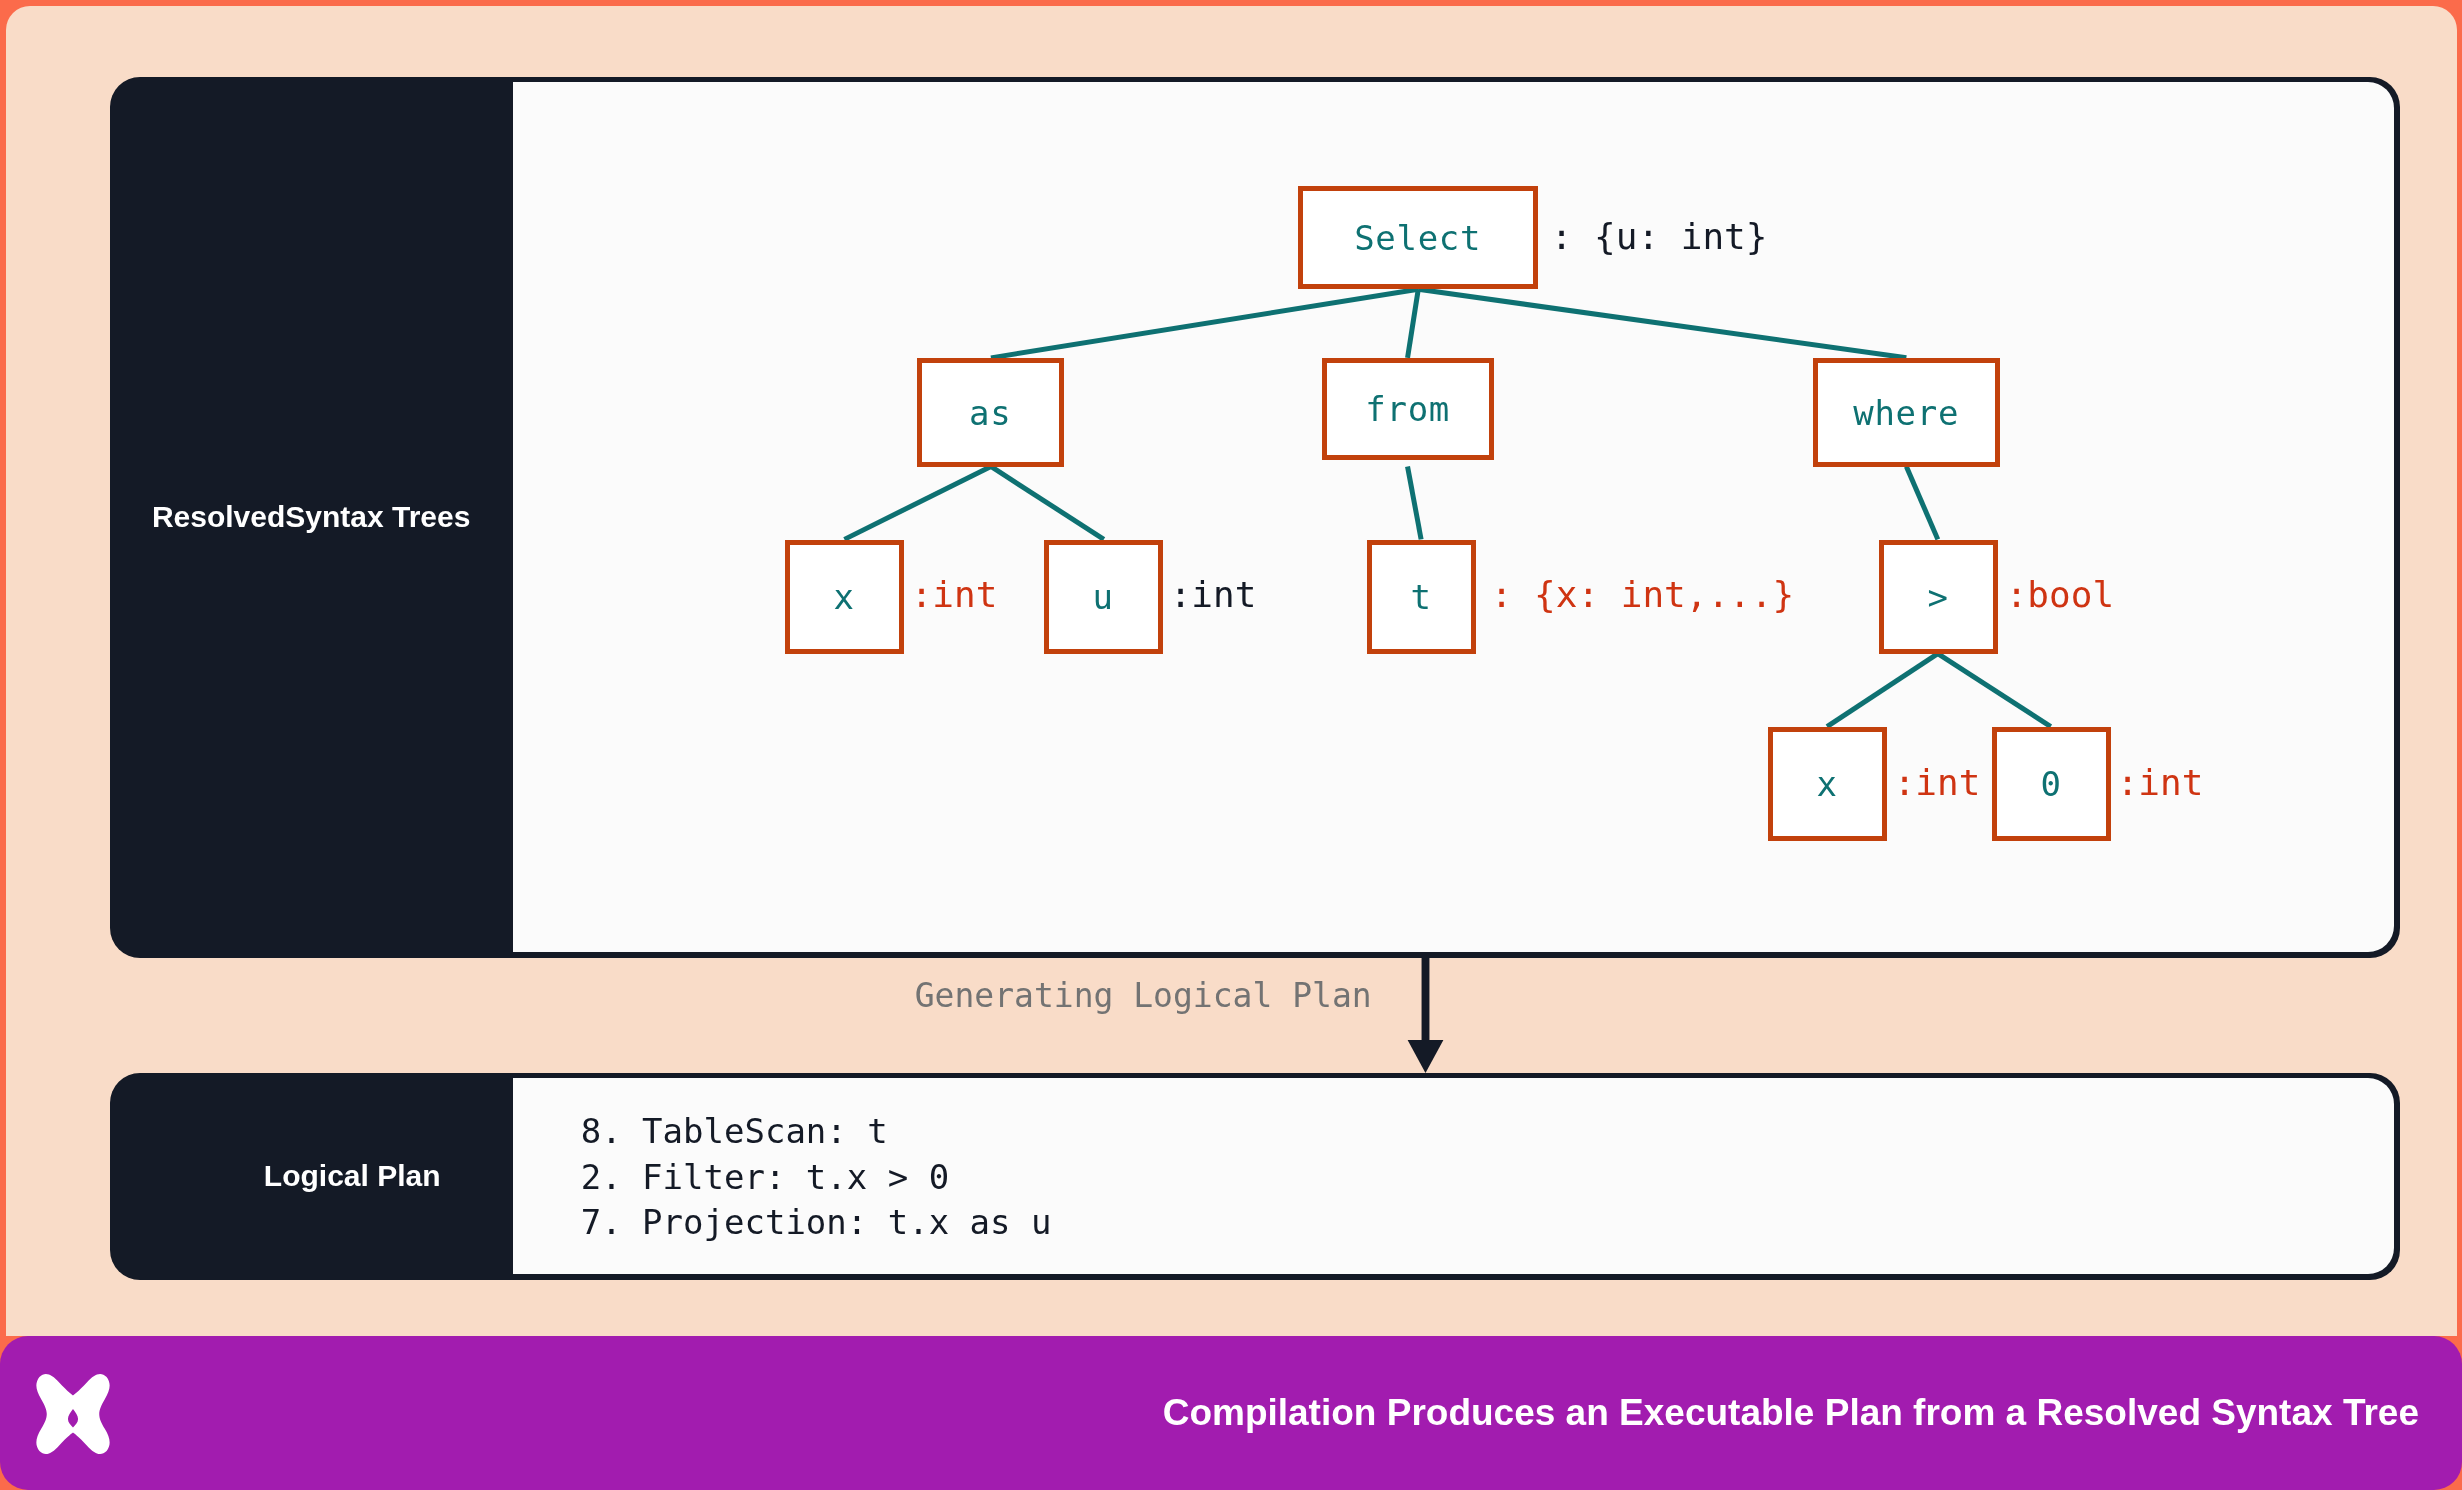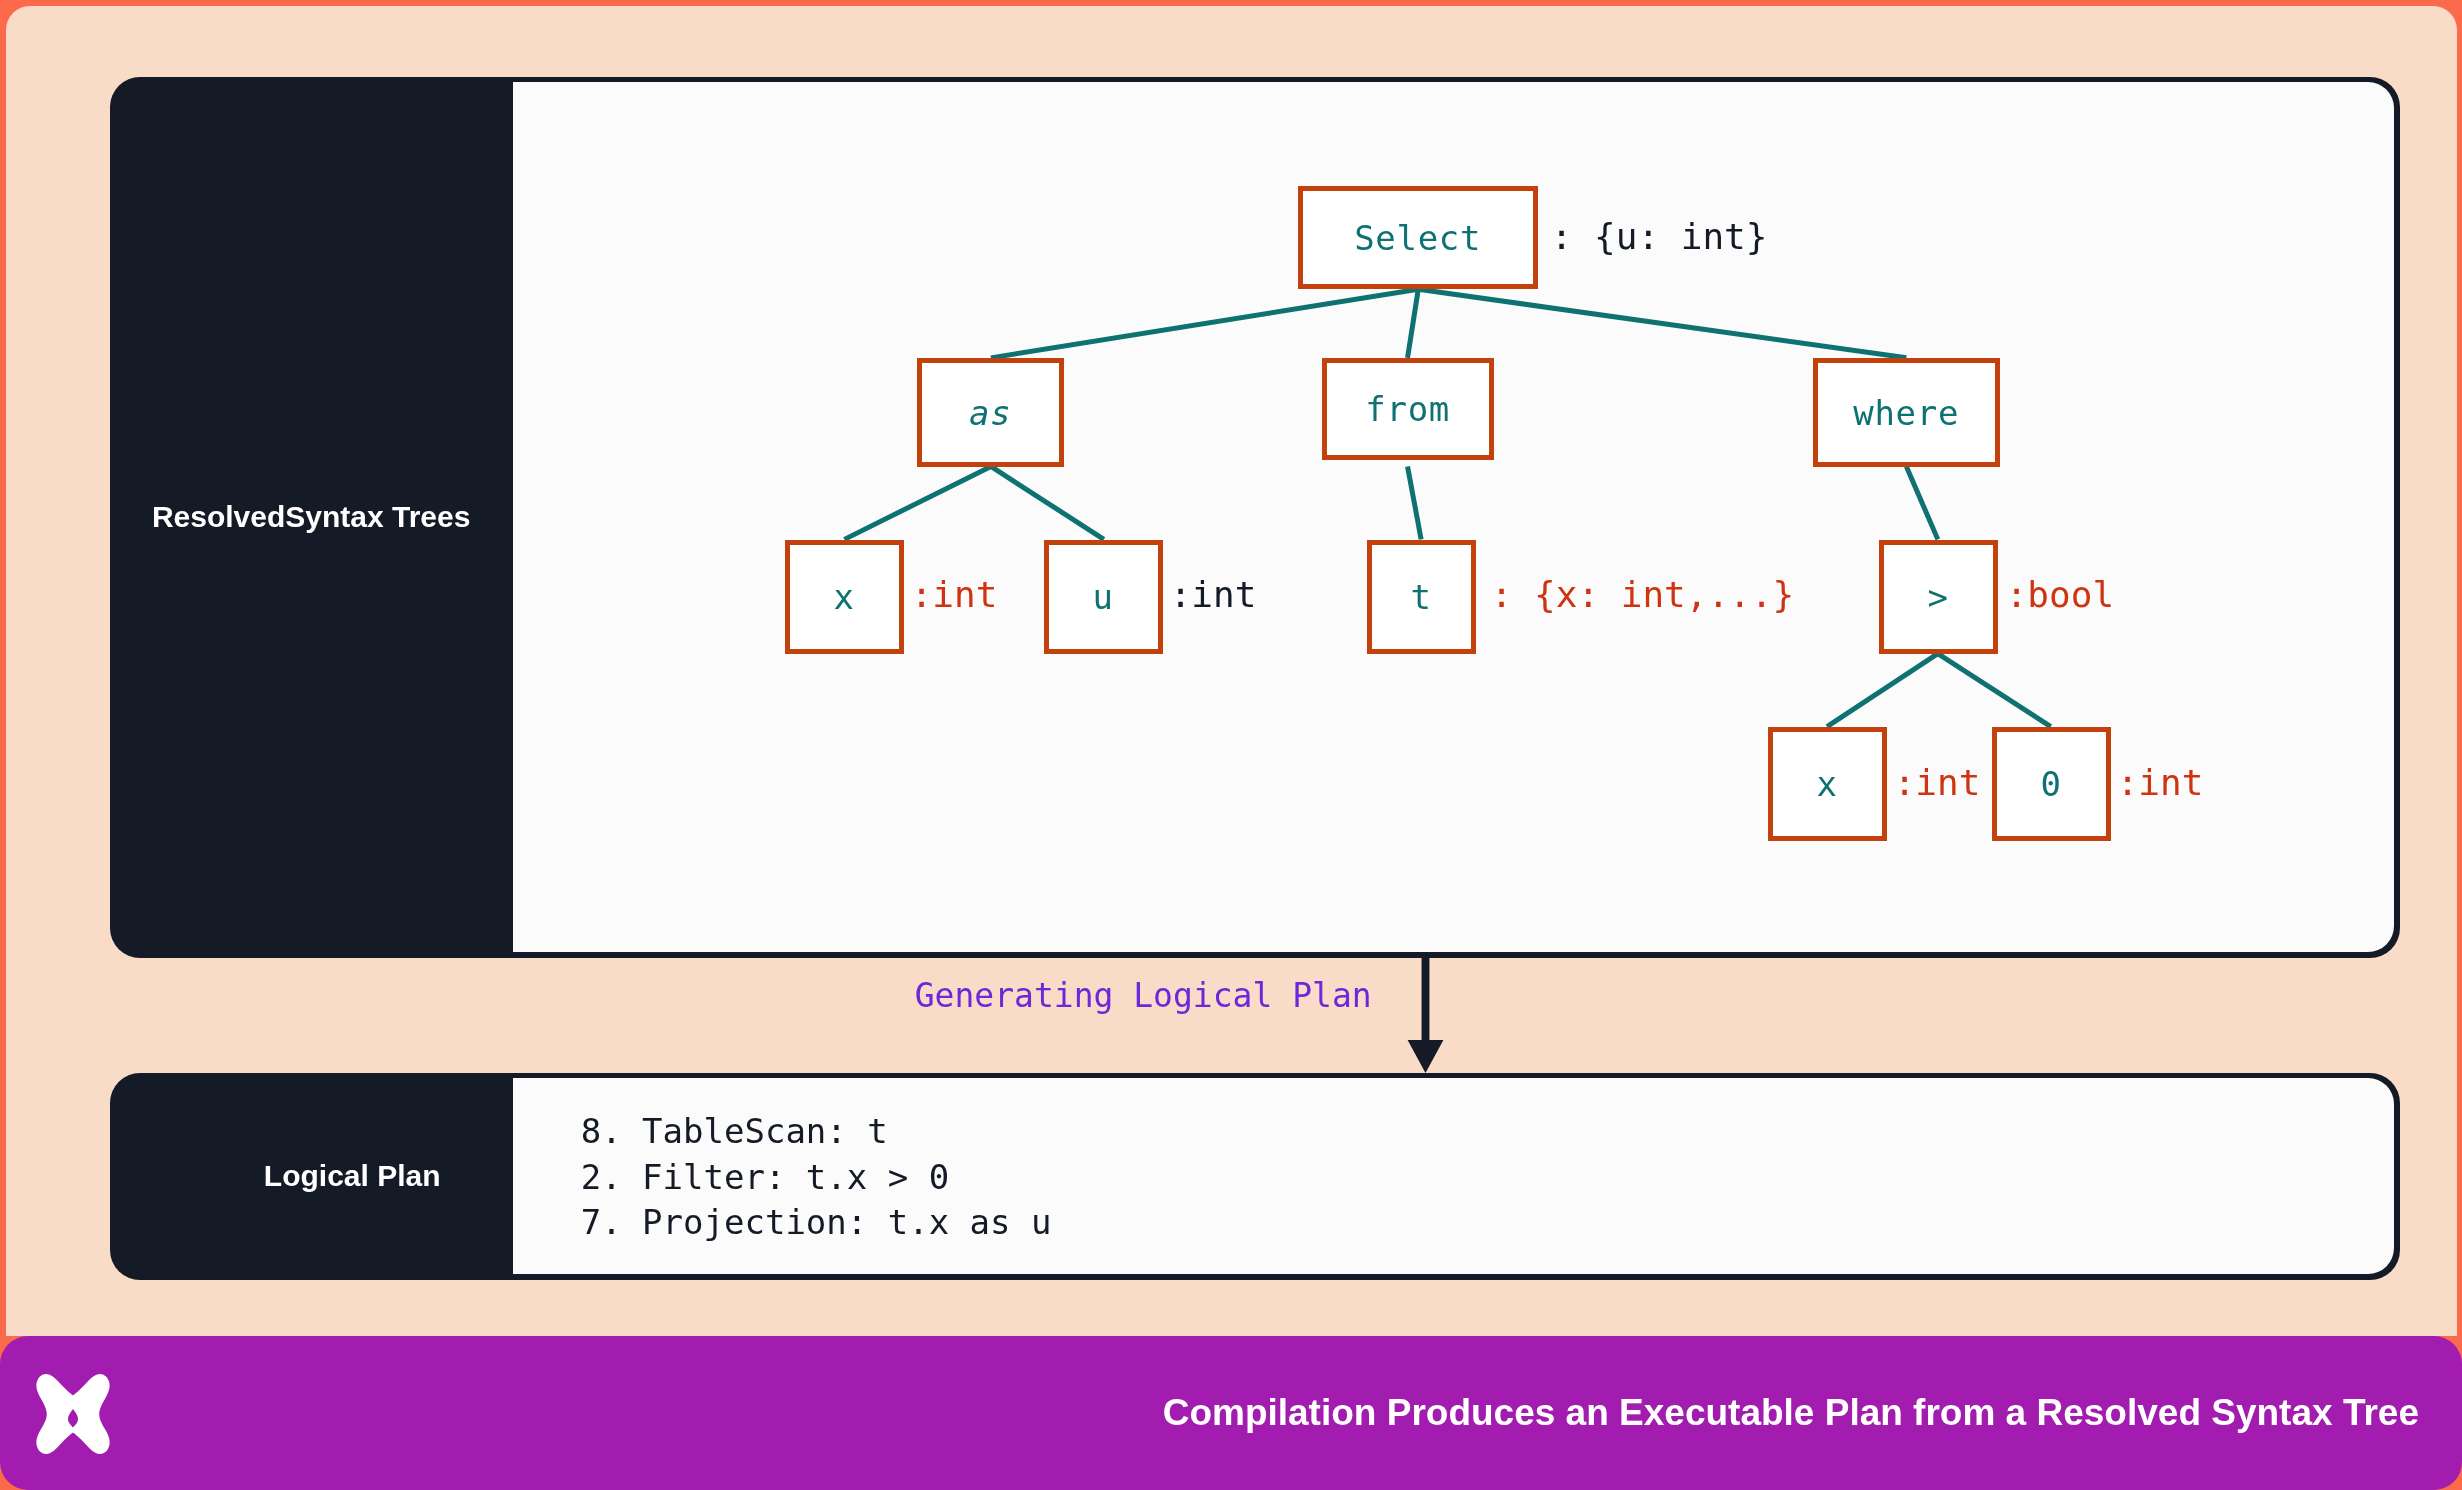--- a/index.html
+++ b/index.html
@@ -96,21 +96,21 @@
   }
   .ty-red  { color: #CF3412; }
   .ty-dark { color: #141A26; }
 
   
   #transition-caption {
     position: absolute;
     left: 909px; top: 970px;
     font-family: "DejaVu Sans Mono", monospace;
     font-size: 33px;
-    color: #6d28d9;
+    color: #737373;
     white-space: nowrap;
   }
   #transition-arrow {
     position: absolute;
     left: 1398px; top: 951px;
     width: 43px; height: 116px;
   }
 
   
   #plan-list {
@@ -170,21 +170,21 @@
               <line x1="668" y1="538" x2="463" y2="640" stroke="#0E7172" stroke-width="7"></line>
               <line x1="668" y1="538" x2="826" y2="640" stroke="#0E7172" stroke-width="7"></line>
               <line x1="1251" y1="538" x2="1270" y2="640" stroke="#0E7172" stroke-width="7"></line>
               <line x1="1949" y1="538" x2="1993" y2="640" stroke="#0E7172" stroke-width="7"></line>
               <line x1="1993" y1="800" x2="1838" y2="902" stroke="#0E7172" stroke-width="7"></line>
               <line x1="1993" y1="800" x2="2151" y2="902" stroke="#0E7172" stroke-width="7"></line>
             </svg>
           <div id="tree-nodes">
               <div class="node" style="left: 785px; top: 104px; width: 240px; height: 103px;">Select</div>
               <div class="tylabel ty-dark" style="left: 1038px; top: 137px;">: {u: int}</div>
-              <div class="node" style="left: 404px; top: 276px; width: 147px; height: 109px; font-style: italic;">as</div>
+              <div class="node" style="left: 404px; top: 276px; width: 147px; height: 109px;">as</div>
               <div class="node" style="left: 809px; top: 276px; width: 172px; height: 102px;">from</div>
               <div class="node" style="left: 1300px; top: 276px; width: 187px; height: 109px;">where</div>
               <div class="node" style="left: 272px; top: 458px; width: 119px; height: 114px;">x</div>
               <div class="tylabel ty-red" style="left: 398px; top: 495px;">:int</div>
               <div class="node" style="left: 531px; top: 458px; width: 119px; height: 114px;">u</div>
               <div class="tylabel ty-dark" style="left: 657px; top: 495px;">:int</div>
               <div class="node" style="left: 854px; top: 458px; width: 109px; height: 114px;">t</div>
               <div class="tylabel ty-red" style="left: 978px; top: 495px;">: {x: int,...}</div>
               <div class="node" style="left: 1366px; top: 458px; width: 119px; height: 114px;">&gt;</div>
               <div class="tylabel ty-red" style="left: 1493px; top: 495px;">:bool</div>

